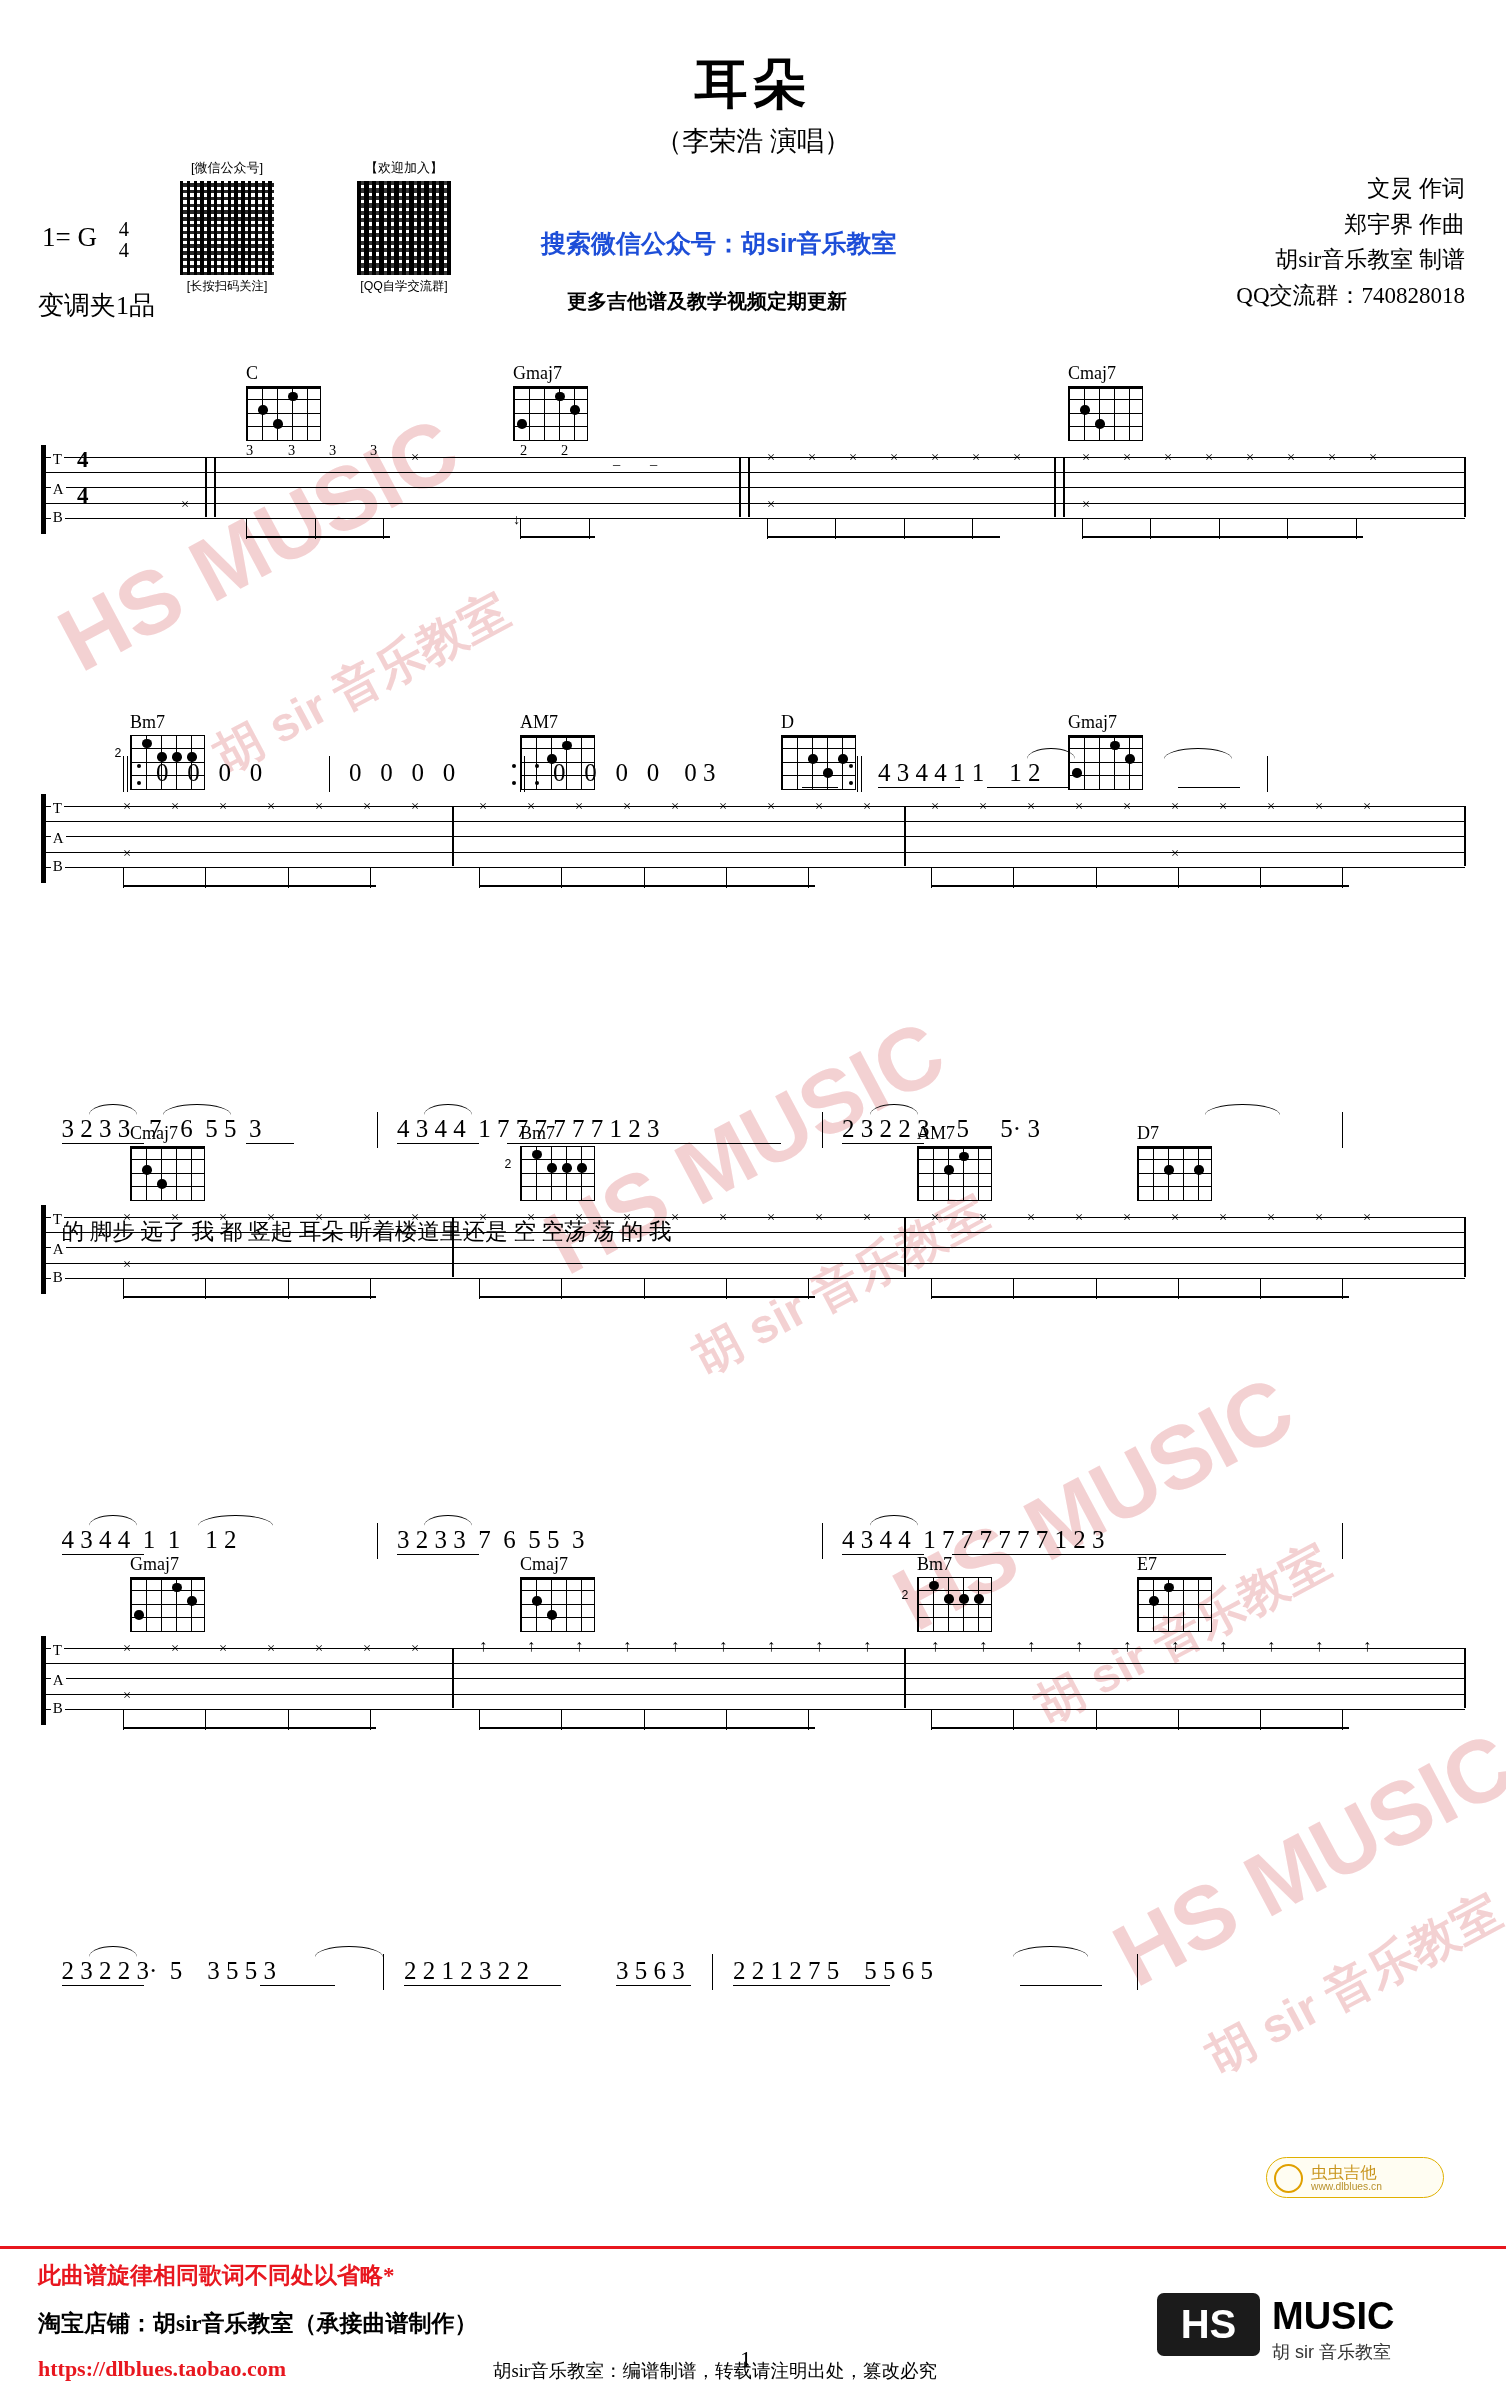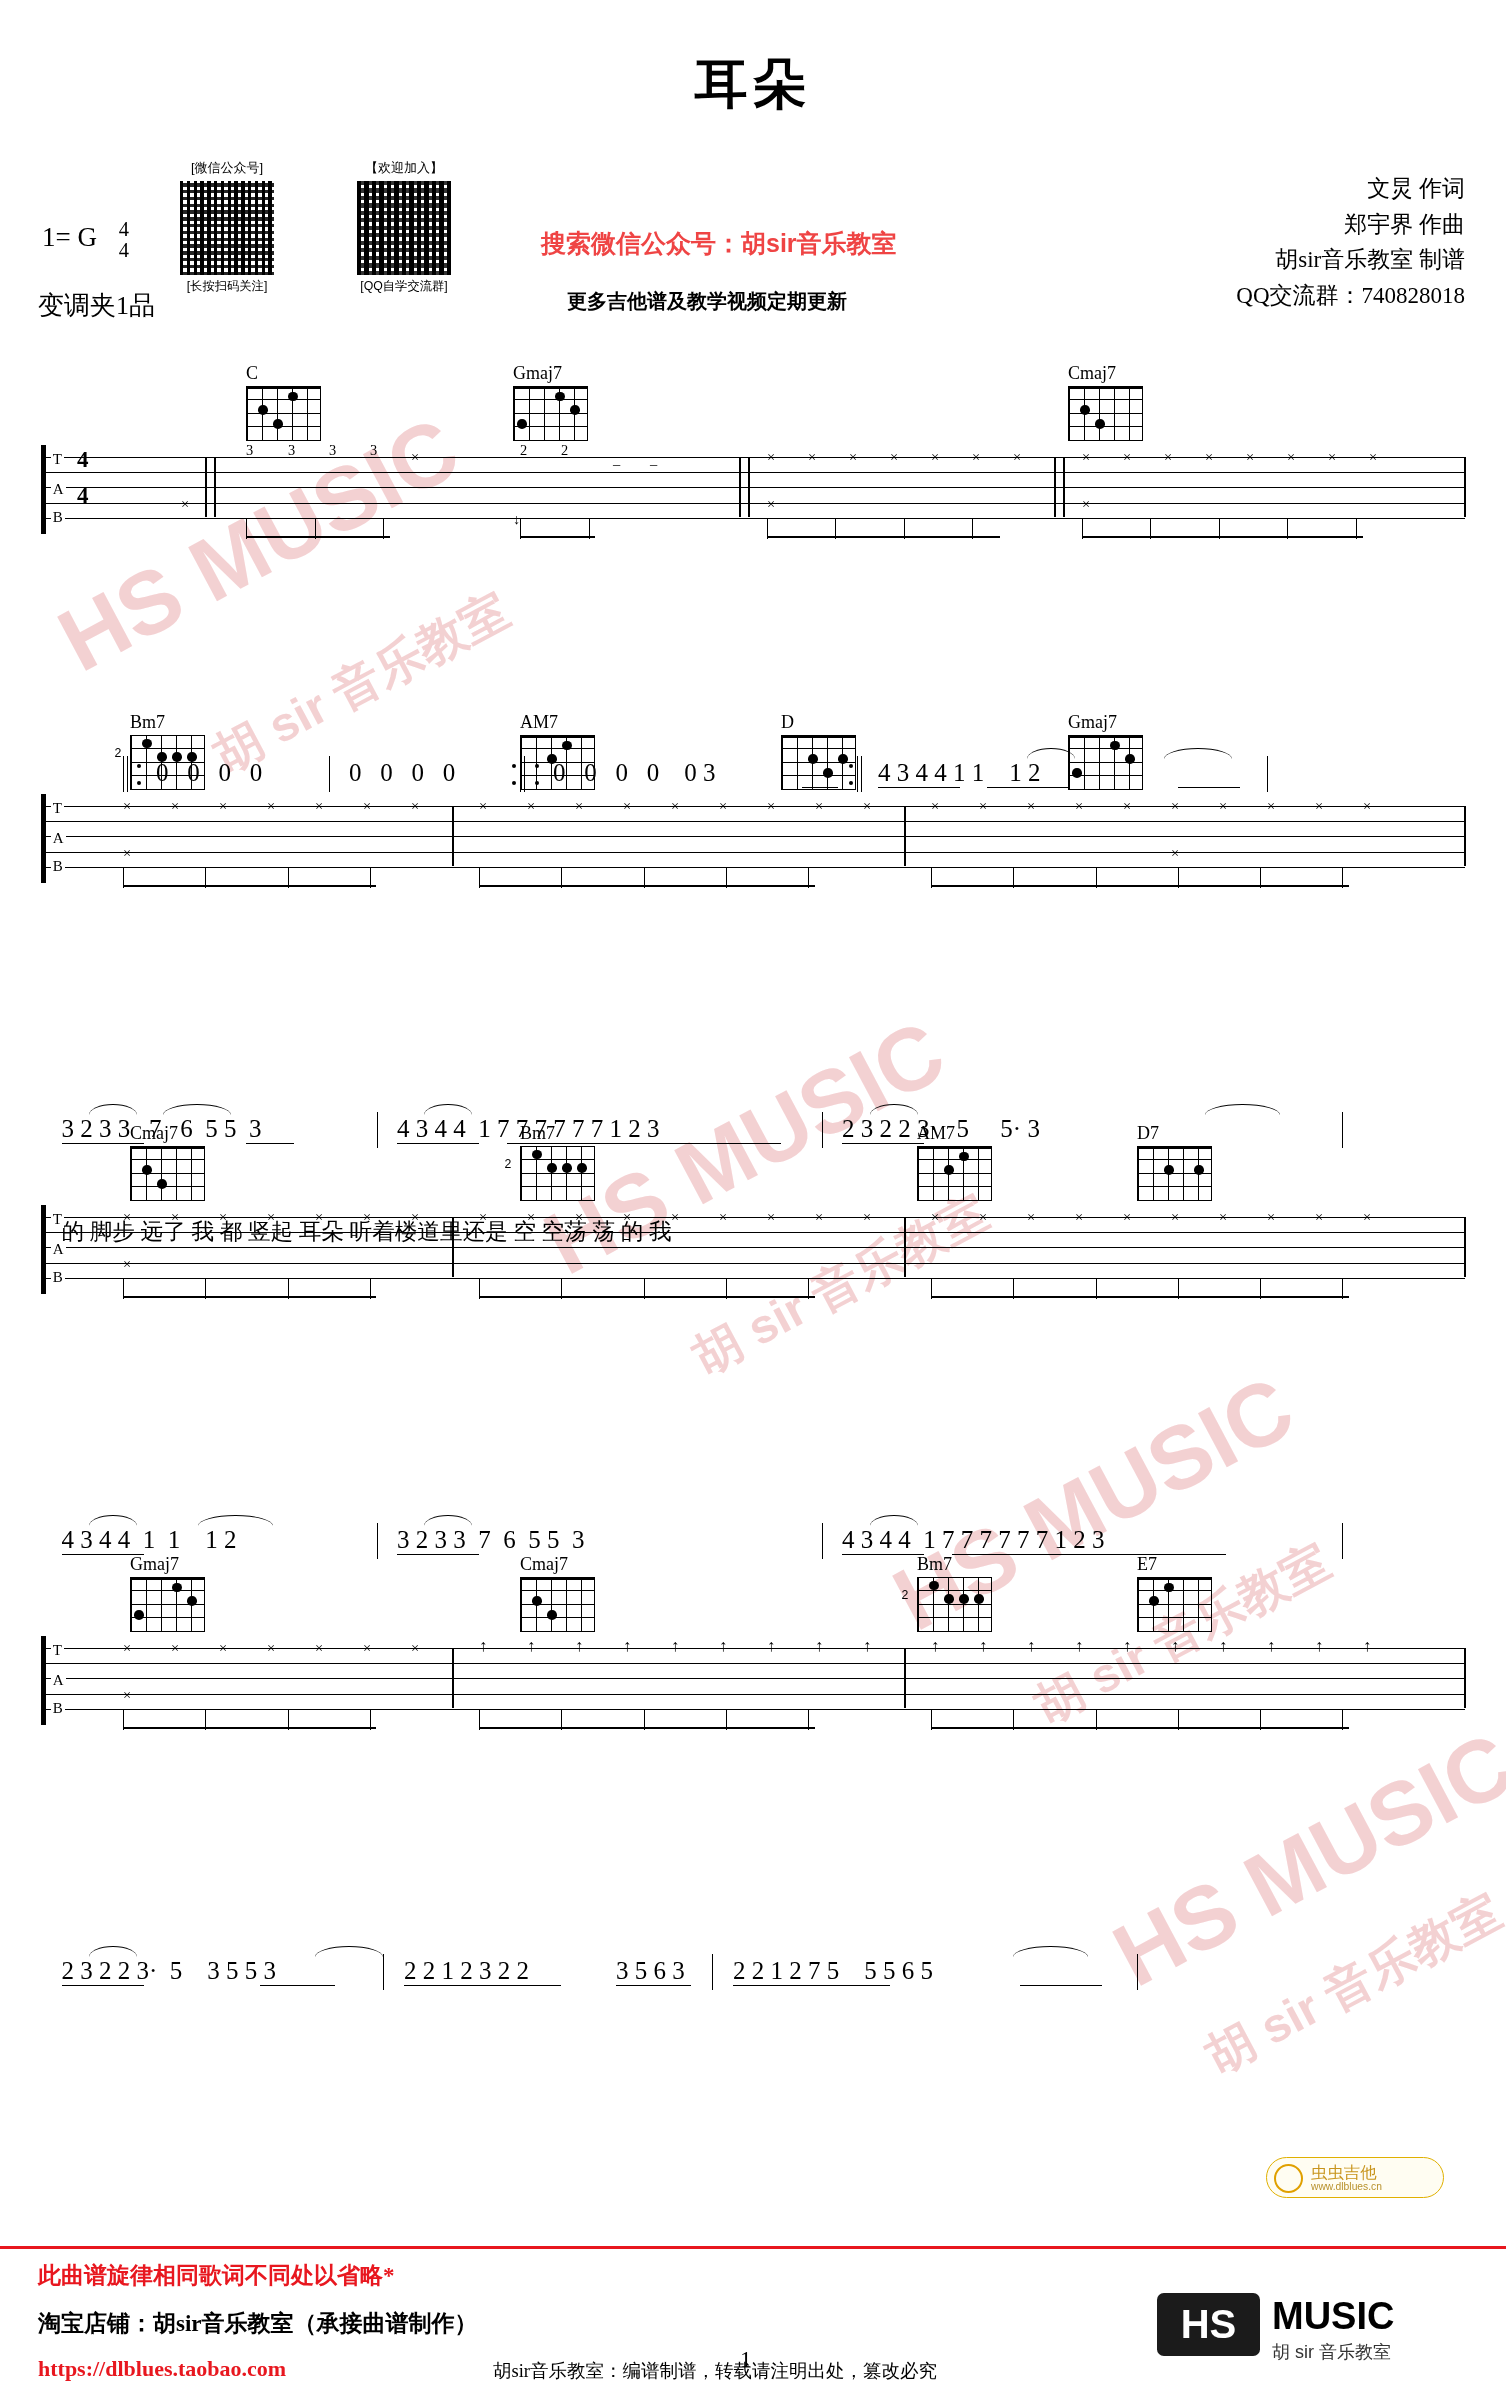--- a/index.html
+++ b/index.html
@@ -42,21 +42,21 @@
     background-blend-mode: multiply;
     border:1.4px solid #fff;
   }
   .qr2 {
     background-image:
       repeating-linear-gradient(90deg,#000 0 4.1px,#fff 4.1px 7.5px),
       repeating-linear-gradient(0deg,rgba(0,0,0,.8) 0 4.1px,rgba(255,255,255,.8) 4.1px 7.5px);
   }
   .promo-red {
     position:absolute; left:541px; top:227px;
-    font-size:25px; font-weight:bold; color:#ef4444;
+    font-size:25px; font-weight:bold; color:#1d4ed8;
     font-family:"Liberation Sans", sans-serif;
   }
   .promo-black {
     position:absolute; left:567px; top:288px;
     font-size:20px; font-weight:bold;
     font-family:Liberation Sans, sans-serif;
     text-align:center;
   }
   .credits { position:absolute; right:41px; top:171px; text-align:right; font-size:23px; line-height:1.55; font-family:"Liberation Serif", serif;}
 
@@ -136,20 +136,21 @@
   <div class="wm" style="left:41px; top:493px; font-size:89px; transform:rotate(-28deg);">HS MUSIC</div>
   <div class="wm" style="left:199px; top:651px; font-size:48px; transform:rotate(-28deg);">胡 sir 音乐教室</div>
   <div class="wm" style="left:527px; top:1096px; font-size:89px; transform:rotate(-28deg);">HS MUSIC</div>
   <div class="wm" style="left:678px; top:1253px; font-size:48px; transform:rotate(-28deg);">胡 sir 音乐教室</div>
   <div class="wm" style="left:876px; top:1452px; font-size:89px; transform:rotate(-28deg);">HS MUSIC</div>
   <div class="wm" style="left:1020px; top:1602px; font-size:48px; transform:rotate(-28deg);">胡 sir 音乐教室</div>
   <div class="wm" style="left:1096px; top:1808px; font-size:89px; transform:rotate(-28deg);">HS MUSIC</div>
   <div class="wm" style="left:1191px; top:1952px; font-size:48px; transform:rotate(-28deg);">胡 sir 音乐教室</div>
 
   <div class="title">耳朵</div>
+  <div class="subtitle">（李荣浩 演唱）</div>
 
   <div class="keyinfo">
     <span>1= G</span>
     <span class="frac">
       <span>4</span>
       <span>4</span>
     </span>
   </div>
   <div class="capo">变调夹1品</div>
 

